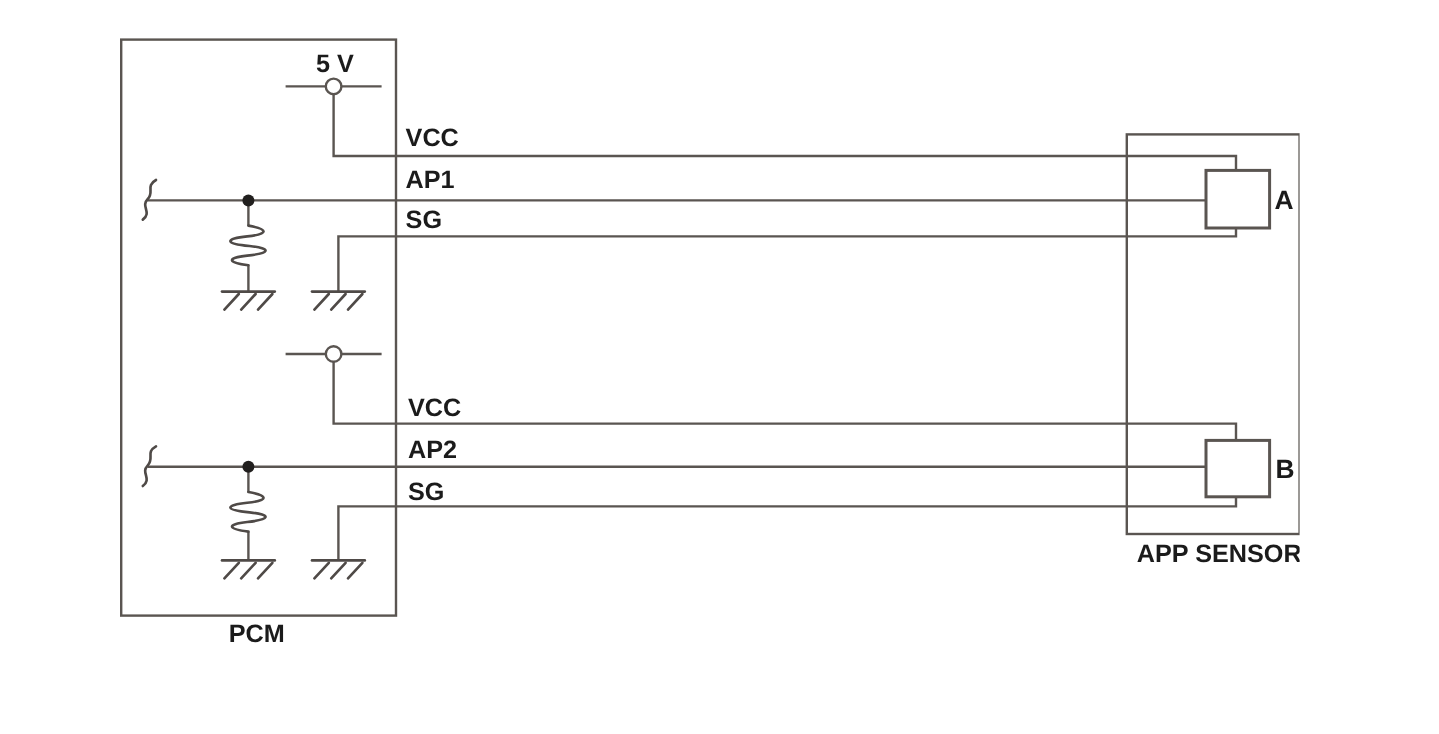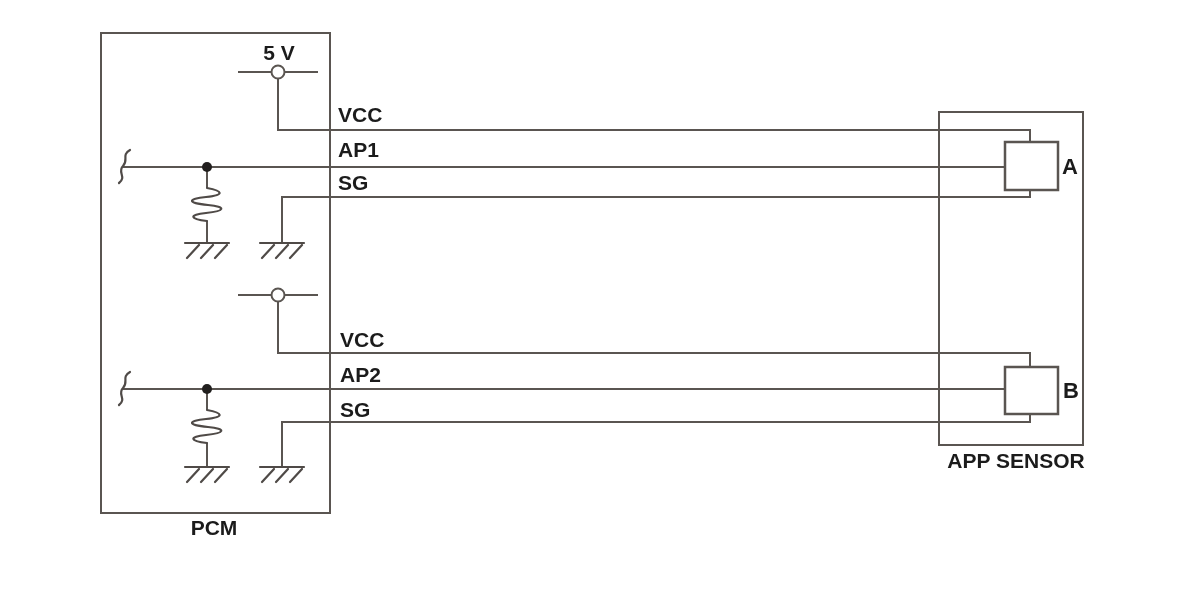--- a/index.html
+++ b/index.html
@@ -2,21 +2,21 @@
 <html><head>
 <meta charset="utf-8">
 <style>
   html, body {
     margin: 0;
     padding: 0;
     background: #ffffff;
   }
   #canvas {
     position: relative;
-    width: 1199px;
+    width: 1083px;
     height: 612px;
     background: #ffffff;
     overflow: hidden;
     font-family: "Liberation Sans", sans-serif;
   }
   svg { display: block; }
   .wire {
     fill: none;
     stroke: #5a5551;
     stroke-width: 2;

